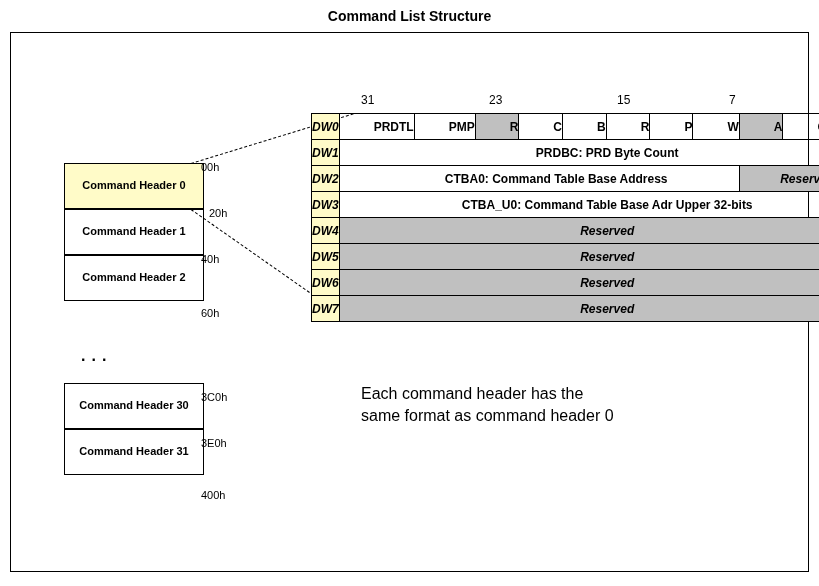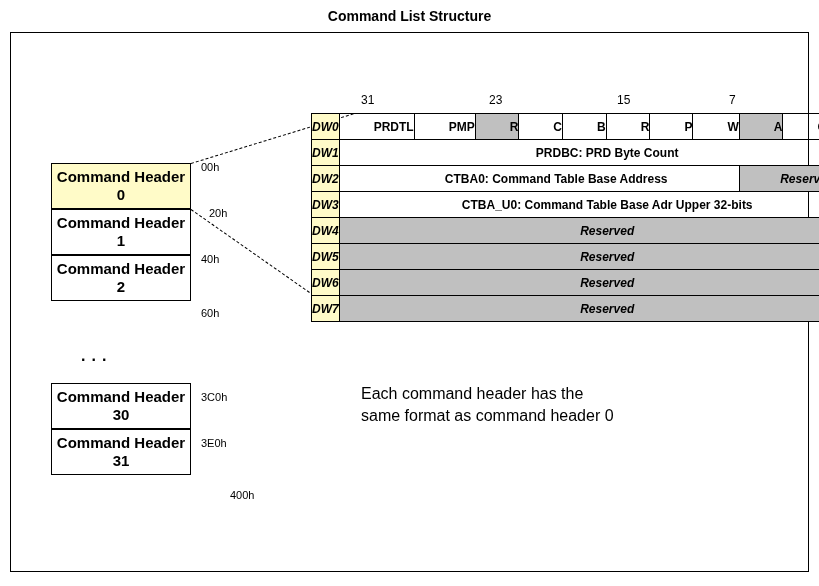--- a/index.html
+++ b/index.html
@@ -31,23 +31,24 @@
     }
     .header-box {
       border: 1px solid #000;
       width: 140px;
       height: 46px;
       display: flex;
       align-items: center;
       justify-content: center;
       text-align: center;
       font-weight: bold;
-      font-size: 15px;
+      font-size: 11px;
       background: #fff;
       line-height: 1.2;
+      margin-left: 13px;
     }
     .header-box.highlight {
       background: #fffbc8;
     }
     .offset {
       position: absolute;
       font-size: 11px;
     }
     .ellipsis {
       font-weight: bold;
@@ -118,21 +119,21 @@
     <div class="header-box">Command Header 2</div>
     <div class="offset" style="left:150px; top:90px;">40h</div>
     <div class="offset" style="left:150px; top:144px;">60h</div>
 
     <div class="ellipsis" style="margin-top:34px;">...</div>
 
     <div class="header-box" style="margin-top:6px;text-align:center;">Command Header 30</div>
     <div class="offset" style="left:150px; top:228px;">3C0h</div>
     <div class="header-box">Command Header 31</div>
     <div class="offset" style="left:150px; top:274px;">3E0h</div>
-    <div class="offset" style="left:150px; top:326px;margin-left:29px;">400h</div>
+    <div class="offset" style="left:150px; top:326px;">400h</div>
   </div>
 
   <div class="line" style="left:180px; top:130px; width:170px; transform:rotate(-17deg); transform-origin:left;"></div>
   <div class="line" style="left:180px; top:176px; width:170px; transform:rotate(35deg); transform-origin:left;"></div>
 
   <div class="dword-area">
     <div class="bit-labels">
       <span class="bit-label" style="left:0px;">31</span>
       <span class="bit-label" style="left:128px;">23</span>
       <span class="bit-label" style="left:256px;">15</span>

